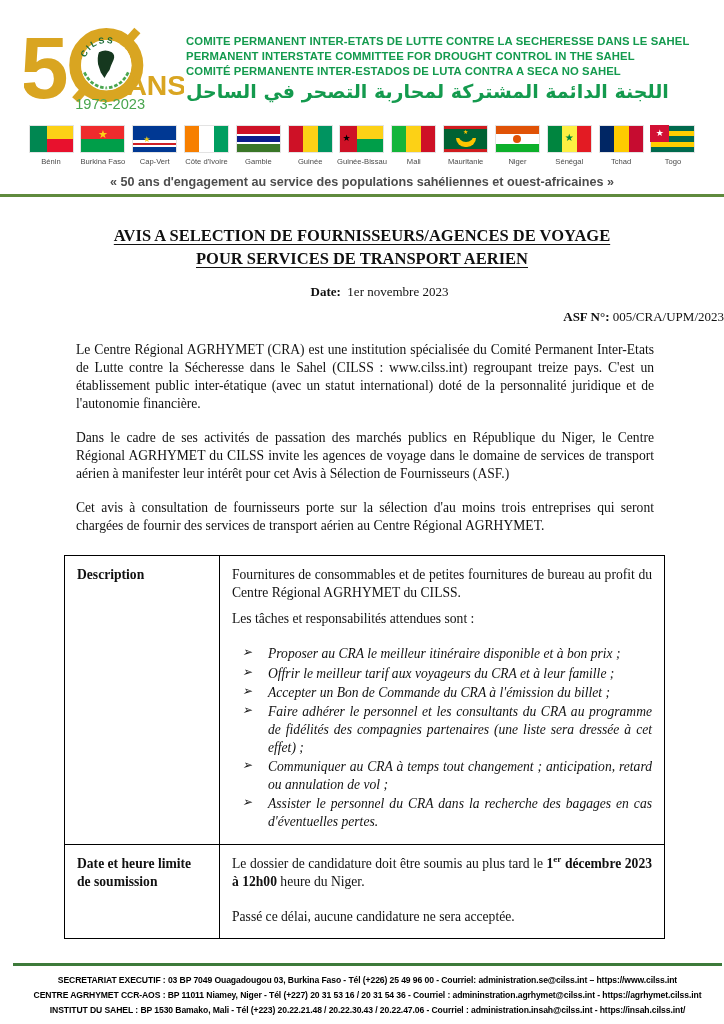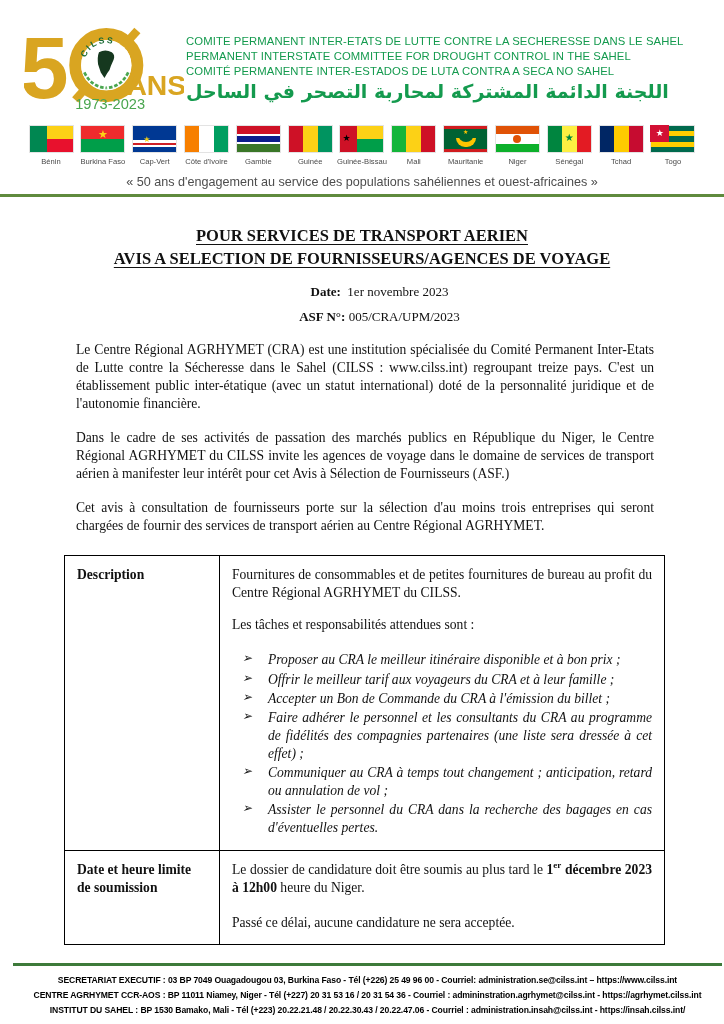--- a/index.html
+++ b/index.html
@@ -7,21 +7,21 @@
   .page {
     position:relative; width:724px; height:1024px; margin:0 auto;
     background:#fff; overflow:hidden;
     font-family:"Liberation Sans", sans-serif; color:#111;
   }
   
   .header { display:flex; align-items:flex-start; padding:20px 6px 0 24px; }
   .logo-box { flex:0 0 162px; }
   .org-lines { padding-top:14px; }
   .org-line {
-    color:#149a4e; font-weight:normal; font-size:11.3px; line-height:1.32;
+    color:#149a4e; font-weight:bold; font-size:11.3px; line-height:1.32;
     letter-spacing:.1px;
   }
   .org-line.arabic { font-family:"DejaVu Sans", sans-serif; font-size:19px; font-weight:bold; }
   
   .flags-row { display:flex; justify-content:space-between; padding:8px 26px 0 26px; }
   .flag-item { width:50px; display:flex; flex-direction:column; align-items:center; }
   .flag { position:relative; width:45px; height:28px; overflow:hidden; box-shadow:0 0 0 1px #e3e3e3 inset; }
   .flag-label { margin-top:4px; font-size:7.6px; color:#4a4a4a; white-space:nowrap; }
   .f-benin  { background:linear-gradient(90deg,#008751 0 40%,rgba(0,0,0,0) 40%),linear-gradient(#FCD116 0 50%,#E8112D 50%); }
   .f-burkina{ background:linear-gradient(#EF2B2D 0 50%,#009E49 50%); }
@@ -39,46 +39,46 @@
   .crescent { position:absolute; left:50%; top:13px; width:20px; height:9px; margin-left:-10px; border-radius:0 0 20px 20px; background:#FFC400; }
   .crescent::after { content:""; position:absolute; left:2px; top:-4px; width:16px; height:8px; border-radius:0 0 16px 16px; background:#006233; }
   .f-niger  { background:linear-gradient(#E05206 0 33%,#fff 33% 67%,#0DB02B 67%); }
   .f-niger::after { content:""; position:absolute; left:50%; top:50%; width:8px; height:8px; margin:-4px 0 0 -4px; border-radius:50%; background:#E05206; }
   .f-senegal{ background:linear-gradient(90deg,#00853F 0 33.4%,#FDEF42 33.4% 66.7%,#E31B23 66.7%); }
   .f-senegal::after { content:"★"; position:absolute; left:0; right:0; top:7px; text-align:center; color:#00853F; font-size:10px; }
   .f-tchad  { background:linear-gradient(90deg,#002664 0 33.4%,#FECB00 33.4% 66.7%,#C60C30 66.7%); }
   .f-togo   { background:linear-gradient(#006A4E 0 20%,#FFCE00 20% 40%,#006A4E 40% 60%,#FFCE00 60% 80%,#006A4E 80%); }
   .canton { position:absolute; left:0; top:0; width:42%; height:60%; background:#D21034; color:#fff; font-size:9px; line-height:16px; text-align:center; }
   
-  .quote { margin-top:9px; text-align:center; font-weight:normal; font-size:12.6px; color:#4d4d4d; }
+  .quote { margin-top:9px; text-align:center; font-weight:bold; font-size:12.6px; color:#4d4d4d; }
   .rule-olive { margin-top:5px; height:3px; background:#5f8a3d; }
   .center-name { margin:13px 0 0 22px; color:#149a4e; font-weight:bold; font-style:italic; font-size:16px; }
   .title-block { margin-top:28px; text-align:center; }
   .title-line {
     font-family:"Liberation Serif", serif; font-weight:bold; font-size:16.5px;
     line-height:1.38; text-decoration:underline; text-underline-offset:3px;
   }
   .meta { margin-top:11px; text-align:center; font-family:"Liberation Serif", serif; font-size:13px;margin-left:35px; }
-  .meta + .meta { margin-top:9px; }
+  .meta + .meta { margin-top:9px;text-align:right; }
   .meta b { font-weight:bold; }
   .content-col { margin:0 70px 0 76px; }
   .content-col p.body {
     margin-top:16px; font-family:"Liberation Serif", serif; font-size:13.6px;
     line-height:1.33; text-align:justify;
   }
   .content-col p.body.first { }
   
   .notice-table { margin:20px 0 0 64px; width:601px; border-collapse:collapse; }
   .notice-table td {
     border:1.6px solid #000; vertical-align:top; padding:10px 12px 12px 12px;
     font-family:"Liberation Serif", serif; font-size:13.6px; line-height:1.33;
   }
   .notice-table td.label { width:155px; font-weight:bold; }
   .cell p { text-align:justify; }
-  .cell p + p { margin-top:14px; }
+  .cell p + p { margin-top:8px; }
   .cell .spacer { height:17px; }
   ul.tasks { list-style:none; margin-top:17px;font-style:italic; }
   ul.tasks li {
     position:relative; padding-left:36px; text-align:justify; margin-bottom:1px;
   }
   ul.tasks li::before { content:"\27A2"; position:absolute; left:10px; top:0; font-size:12px; }
   sup { font-size:9px; vertical-align:super; line-height:0; }
   
   .footer { position:absolute; left:11px; right:0; bottom:6px; }
   .rule-footer { height:2.5px; background:#3d7a3a; margin:0 2px 7px 2px; }
@@ -171,22 +171,22 @@
         </div>
         <div class="flag-label">Togo</div>
       </div>
   </div>
 
   <div class="quote">« 50 ans d'engagement au service des populations sahéliennes et ouest-africaines »</div>
   <div class="rule-olive"></div>
 
 
   <div class="title-block">
+    <div class="title-line">AVIS A SELECTION DE FOURNISSEURS/AGENCES DE VOYAGE</div>
     <div class="title-line">POUR SERVICES DE TRANSPORT AERIEN</div>
-    <div class="title-line">AVIS A SELECTION DE FOURNISSEURS/AGENCES DE VOYAGE</div>
   </div>
   <div class="meta" style="margin-top:13px;"><b>Date:</b>&nbsp;&nbsp;<span>1er novembre 2023</span></div>
   <div class="meta"><b>ASF N°:</b>&nbsp;<span>005/CRA/UPM/2023</span></div>
 
   <div class="content-col">
     <p class="body first">Le Centre Régional AGRHYMET (CRA) est une institution spécialisée du Comité Permanent Inter-Etats de Lutte contre la Sécheresse dans le Sahel (CILSS : www.cilss.int) regroupant treize pays. C'est un établissement public inter-étatique (avec un statut international) doté de la personnalité juridique et de l'autonomie financière.</p>
     <p class="body">Dans le cadre de ses activités de passation des marchés publics en République du Niger, le Centre Régional AGRHYMET du CILSS invite les agences de voyage dans le domaine de services de transport aérien à manifester leur intérêt pour cet Avis à Sélection de Fournisseurs (ASF.)</p>
     <p class="body">Cet avis à consultation de fournisseurs porte sur la sélection d'au moins trois entreprises qui seront chargées de fournir des services de transport aérien au Centre Régional AGRHYMET.</p>
   </div>
 

